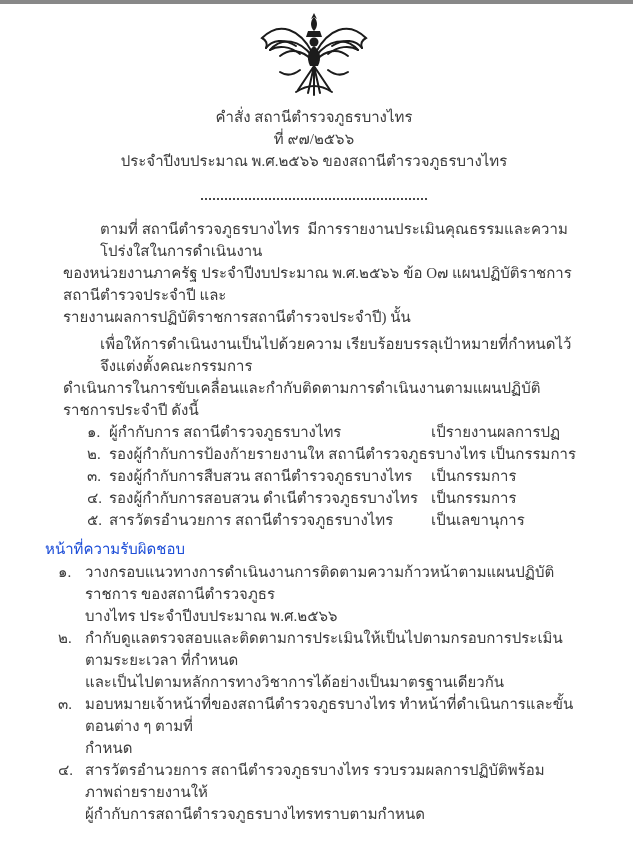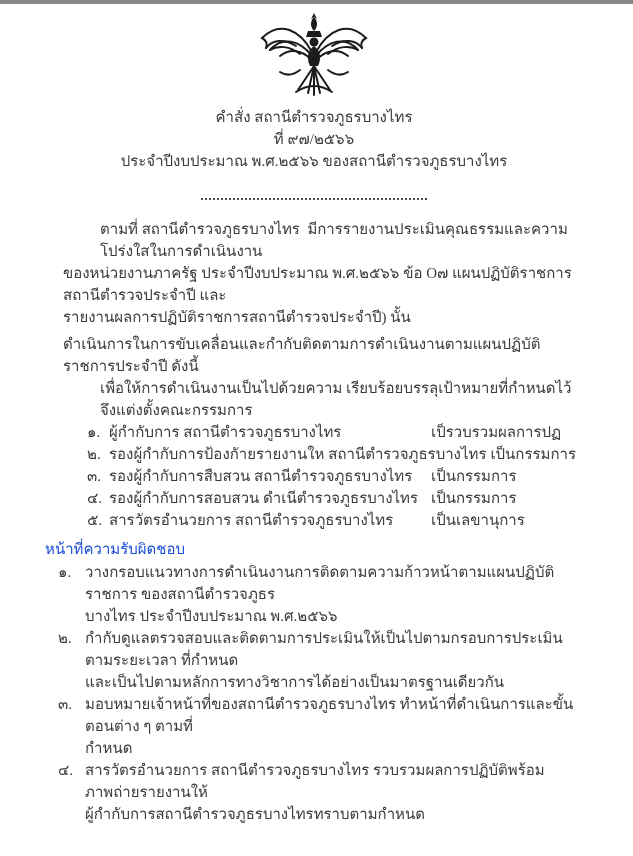--- a/index.html
+++ b/index.html
@@ -77,29 +77,29 @@
 
   <div class="dotted-sep"></div>
 
   <div class="para para1">
     <div class="t indent">ตามที่ สถานีตำรวจภูธรบางไทร  มีการรายงานประเมินคุณธรรมและความโปร่งใสในการดำเนินงาน</div>
     <div class="t">ของหน่วยงานภาครัฐ ประจำปีงบประมาณ พ.ศ.๒๕๖๖ ข้อ O๗ แผนปฏิบัติราชการสถานีตำรวจประจำปี และ</div>
     <div class="t">รายงานผลการปฏิบัติราชการสถานีตำรวจประจำปี) นั้น</div>
   </div>
 
   <div class="para para2">
+    <div class="t indent">เพื่อให้การดำเนินงานเป็นไปด้วยความ เรียบร้อยบรรลุเป้าหมายที่กำหนดไว้จึงแต่งตั้งคณะกรรมการ</div>
     <div class="t">ดำเนินการในการขับเคลื่อนและกำกับติดตามการดำเนินงานตามแผนปฏิบัติราชการประจำปี ดังนี้</div>
-    <div class="t indent">เพื่อให้การดำเนินงานเป็นไปด้วยความ เรียบร้อยบรรลุเป้าหมายที่กำหนดไว้จึงแต่งตั้งคณะกรรมการ</div>
   </div>
 
   <div class="committee">
     <div class="committee-row">
       <span class="num t">๑.</span>
       <span class="name t">ผู้กำกับการ สถานีตำรวจภูธรบางไทร</span>
-      <span class="role t">เป็รวบรวมผลการปฏ</span>
+      <span class="role t">เป็รายงานผลการปฏ</span>
     </div>
     <div class="committee-row">
       <span class="num t">๒.</span>
       <span class="name t">รองผู้กำกับการป้องกัายรายงานให สถานีตำรวจภูธรบางไทร</span>
       <span class="role t">เป็นกรรมการ</span>
     </div>
     <div class="committee-row">
       <span class="num t">๓.</span>
       <span class="name t">รองผู้กำกับการสืบสวน สถานีตำรวจภูธรบางไทร</span>
       <span class="role t">เป็นกรรมการ</span>

